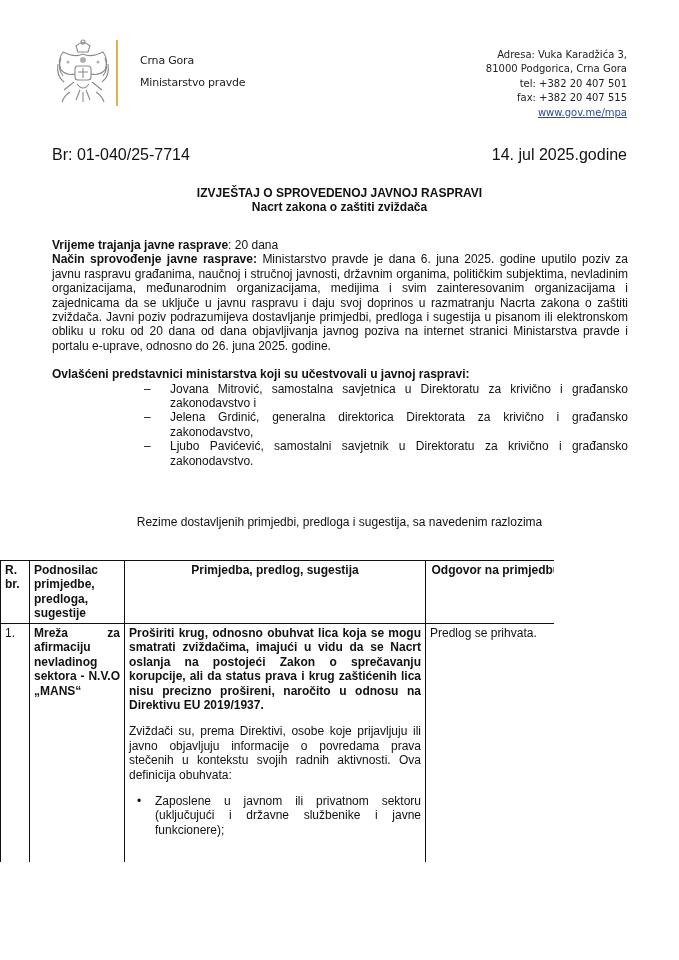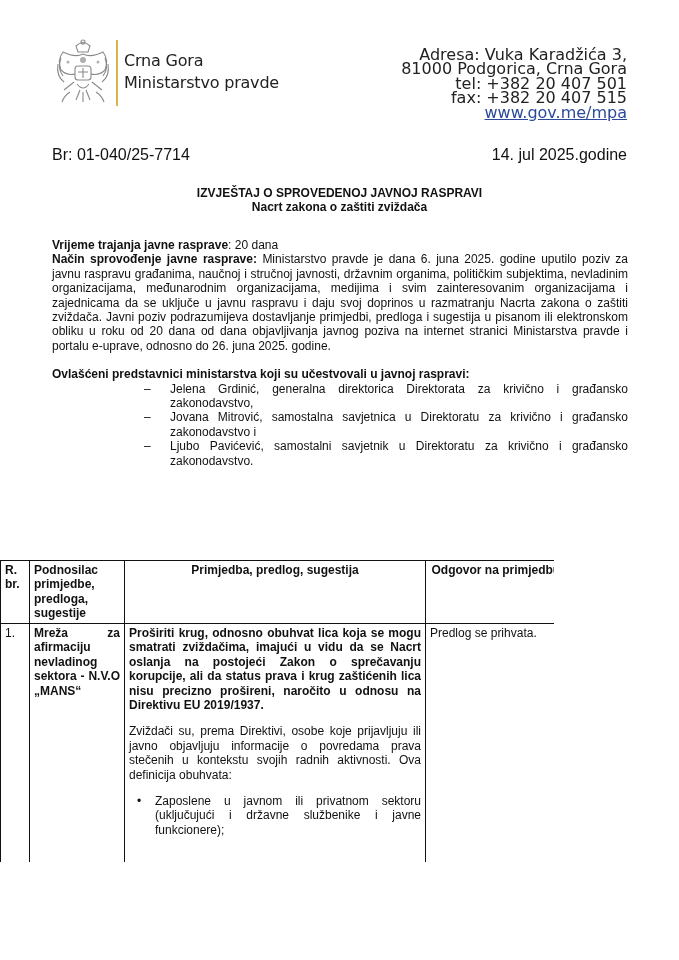--- a/index.html
+++ b/index.html
@@ -2,22 +2,22 @@
 <html><head>
 <meta charset="utf-8">
 <style>
   html, body { margin:0; padding:0; background:#ffffff; }
   body { width:679px; height:960px; position:relative; overflow:hidden; color:#111; font-family:"Liberation Sans", sans-serif; }
   .abs { position:absolute; }
 
   
   .logo { left:52px; top:38px; width:62px; height:70px; }
   .vline { left:116px; top:40px; width:1.5px; height:66px; background:#d9b44a; }
-  .org { left:124px; top:50px; font-family:"DejaVu Sans", sans-serif; font-size:16px; line-height:22px; color:#222; letter-spacing:-0.2px; }
-  .addr { right:52px; top:48px; text-align:right; font-family:"DejaVu Sans", sans-serif; font-size:16px; line-height:14.4px; color:#222; }
+  .org { left:140px; top:50px; font-family:"DejaVu Sans", sans-serif; font-size:11px; line-height:22px; color:#222; letter-spacing:-0.2px; }
+  .addr { right:52px; top:48px; text-align:right; font-family:"DejaVu Sans", sans-serif; font-size:10px; line-height:14.4px; color:#222; }
   .addr a { color:#2c4a9a; text-decoration:underline; }
 
   .refline { left:52px; right:52px; top:146px; font-size:16px; display:flex; justify-content:space-between; }
 
   .title { left:0; right:0; top:186px; text-align:center; font-weight:bold; font-size:12px; line-height:14px; }
 
   .body { left:52px; width:576px; top:238px; font-size:12px; line-height:14.4px; text-align:justify; }
   .body p { margin:0; }
   .body b { font-weight:bold; }
   .reps-title { margin-top:14px !important; font-weight:bold; }
@@ -88,27 +88,28 @@
 <div class="abs title">
   <div>IZVJEŠTAJ O SPROVEDENOJ JAVNOJ RASPRAVI</div>
   <div>Nacrt zakona o zaštiti zviždača</div>
 </div>
 
 <div class="abs body">
   <p><b>Vrijeme trajanja javne rasprave</b><span>: 20 dana</span></p>
   <p><b>Način sprovođenje javne rasprave:</b><span> Ministarstvo pravde je dana 6. juna 2025. godine uputilo poziv za javnu raspravu građanima, naučnoj i stručnoj javnosti, državnim organima, političkim subjektima, nevladinim organizacijama, međunarodnim organizacijama, medijima i svim zainteresovanim organizacijama i zajednicama da se uključe u javnu raspravu i daju svoj doprinos u razmatranju Nacrta zakona o zaštiti zviždača. Javni poziv podrazumijeva dostavljanje primjedbi, predloga i sugestija u pisanom ili elektronskom obliku u roku od 20 dana od dana objavljivanja javnog poziva na internet stranici Ministarstva pravde i portalu e-uprave, odnosno do 26. juna 2025. godine.</span></p>
   <p class="reps-title">Ovlašćeni predstavnici ministarstva koji su učestvovali u javnoj raspravi:</p>
   <ul class="reps">
+    <li>Jovana Mitrović, samostalna savjetnica u Direktoratu za krivično i građansko zakonodavstvo i</li>
     <li>Jelena Grdinić, generalna direktorica Direktorata za krivično i građansko zakonodavstvo,</li>
-    <li>Jovana Mitrović, samostalna savjetnica u Direktoratu za krivično i građansko zakonodavstvo i</li>
     <li>Ljubo Pavićević, samostalni savjetnik u Direktoratu za krivično i građansko zakonodavstvo.</li>
   </ul>
 </div>
 
 <div class="abs rezime">
+  <div>Rezime dostavljenih primjedbi, predloga i sugestija, sa navedenim razlozima</div>
 </div>
 
 <div class="table-clip">
 <table class="t">
   <tbody>
         <tr>
     <th class="c0 left">R. br.</th>
     <th class="c1 left">Podnosilac primjedbe, predloga, sugestije</th>
     <th class="c2">Primjedba, predlog, sugestija</th>
     <th class="c3">Odgovor na primjedbu, predlog i sugestiju</th>

